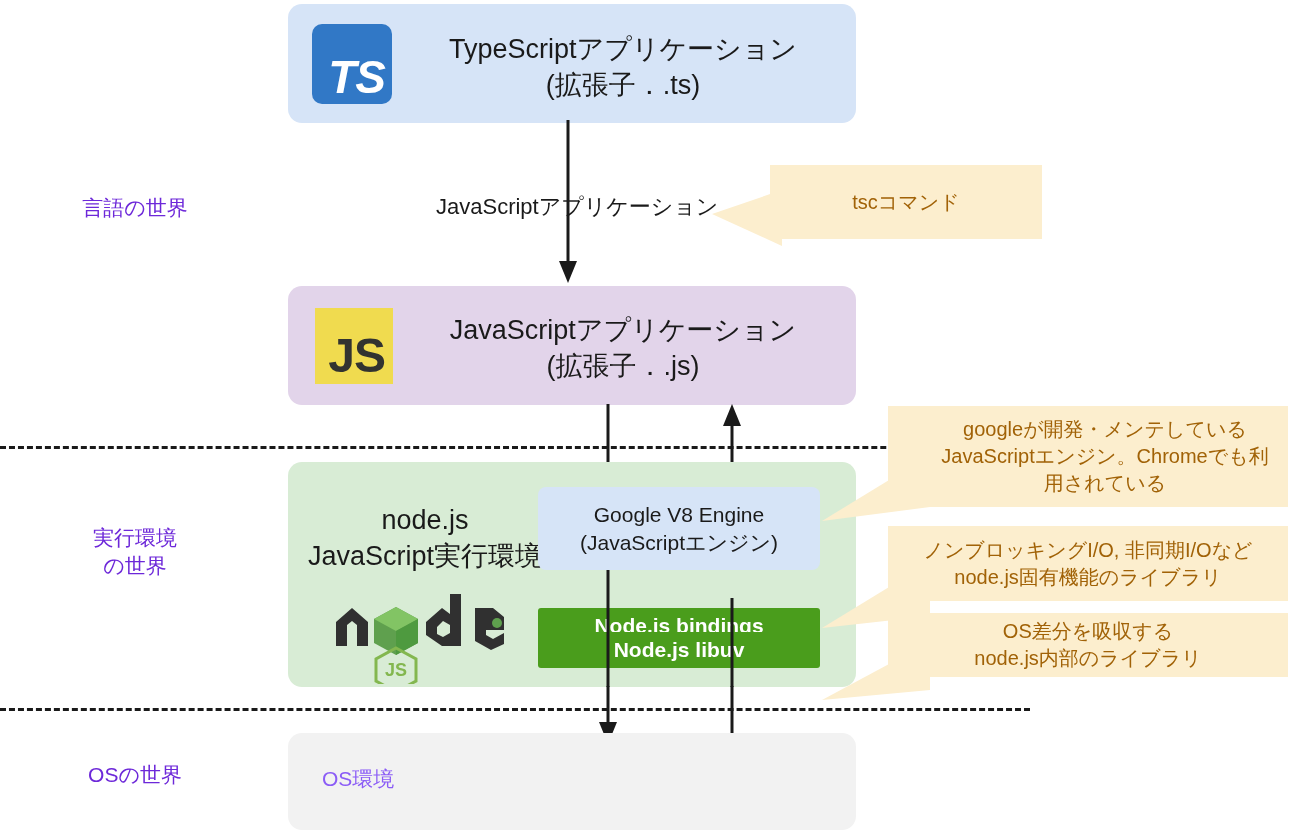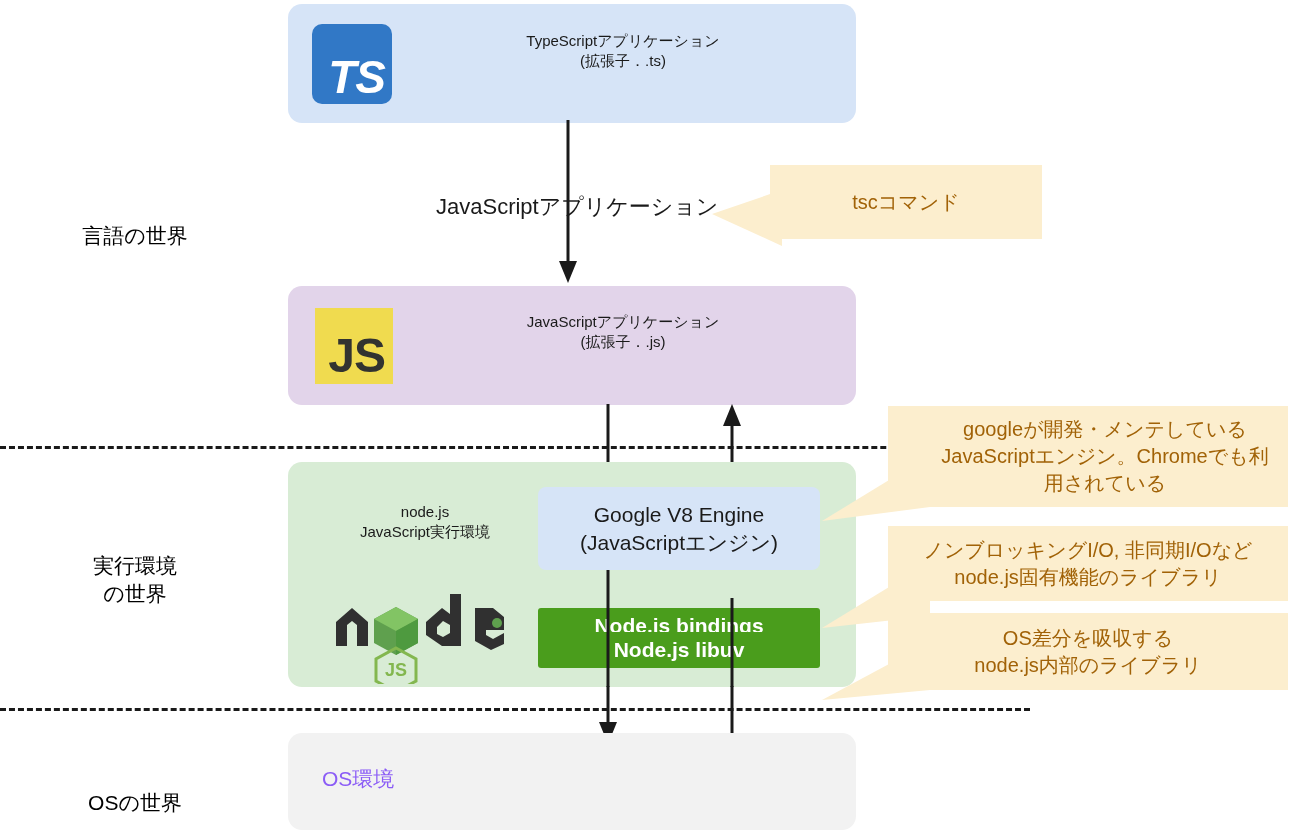--- a/index.html
+++ b/index.html
@@ -15,47 +15,46 @@
     position: relative;
     width: 1300px;
     height: 834px;
     overflow: hidden;
     background: #ffffff;
   }
   .abs { position: absolute; }
 
   
   .world-label {
-    color: #000000;
+    color: #6d28d9;
     font-size: 21px;
     line-height: 1.32;
     text-align: center;
     white-space: pre-line;
-    margin-top: 28px;
   }
 
   
   .divider {
     border-top: 3px dashed #1a1a1a;
     height: 0;
   }
 
   
   .box {
     border-radius: 14px;
     box-sizing: border-box;
   }
   .box-ts   { background: #d6e4f7; }
   .box-js   { background: #e2d4ea; }
   .box-node { background: #d8ecd5; }
   .box-v8   { background: #d6e4f7; border-radius: 8px; }
   .box-os   { background: #f2f2f2; }
 
   .box-title {
-    font-size: 15px;
+    font-size: 27px;
     line-height: 1.35;
     text-align: center;
     white-space: pre-line;
     color: #1a1a1a;
   }
   .os-title {
     font-size: 21px;
     color: #8b5cf6;
   }
 
@@ -253,21 +252,21 @@
     <polygon points="0,66 108,0 108,54" fill="#fceece"></polygon>
   </svg>
   <div class="abs callout" style="left:888px; top:526px; width:400px; height:75px;">
     <div class="callout-text">ノンブロッキングI/O, 非同期I/Oなど
 node.js固有機能のライブラリ</div>
   </div>
 
   <svg class="abs callout-tail" style="left:822px; top:642px; width:120px; height:60px;" viewBox="0 0 120 60">
     <polygon points="0,58 108,0 108,48" fill="#fceece"></polygon>
   </svg>
-  <div class="abs callout" style="left:888px; top:613px; width:400px; height:77px;">
+  <div class="abs callout" style="left:888px; top:613px; width:400px; height:64px;">
     <div class="callout-text">OS差分を吸収する
 node.js内部のライブラリ</div>
   </div>
 
   <div class="abs box box-os" style="left:288px; top:733px; width:568px; height:97px;">
     <div class="abs box-title os-title" style="left:34px; top:32px; width:240px; text-align:left;">OS環境</div>
   </div>
 
 </div>
 

